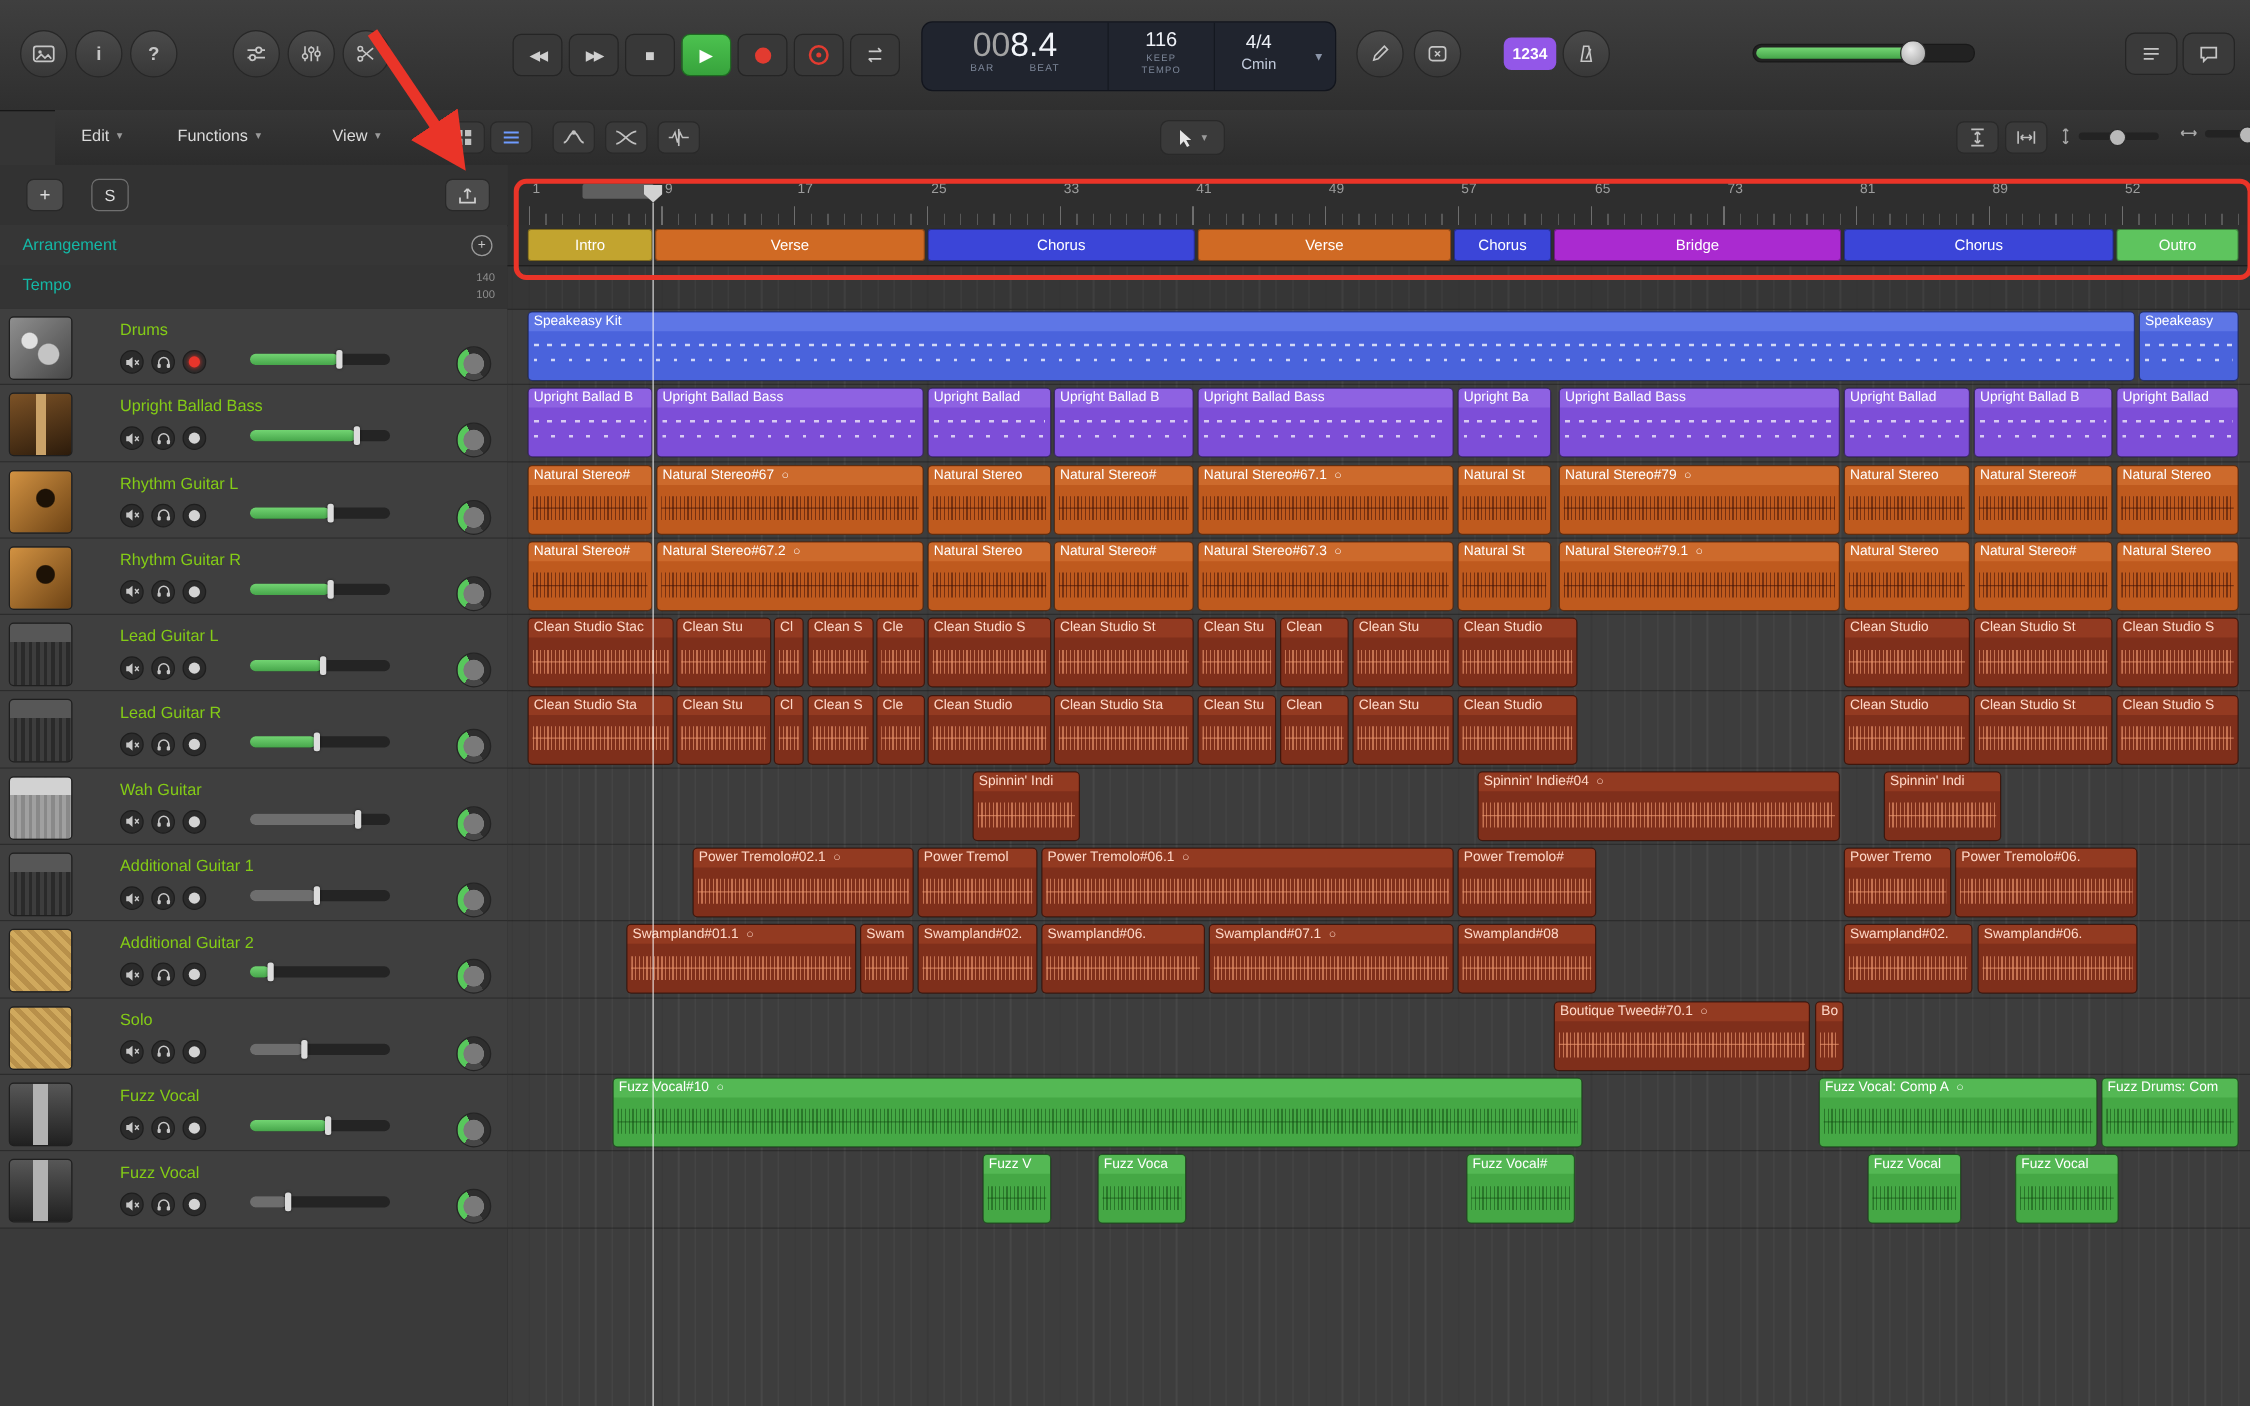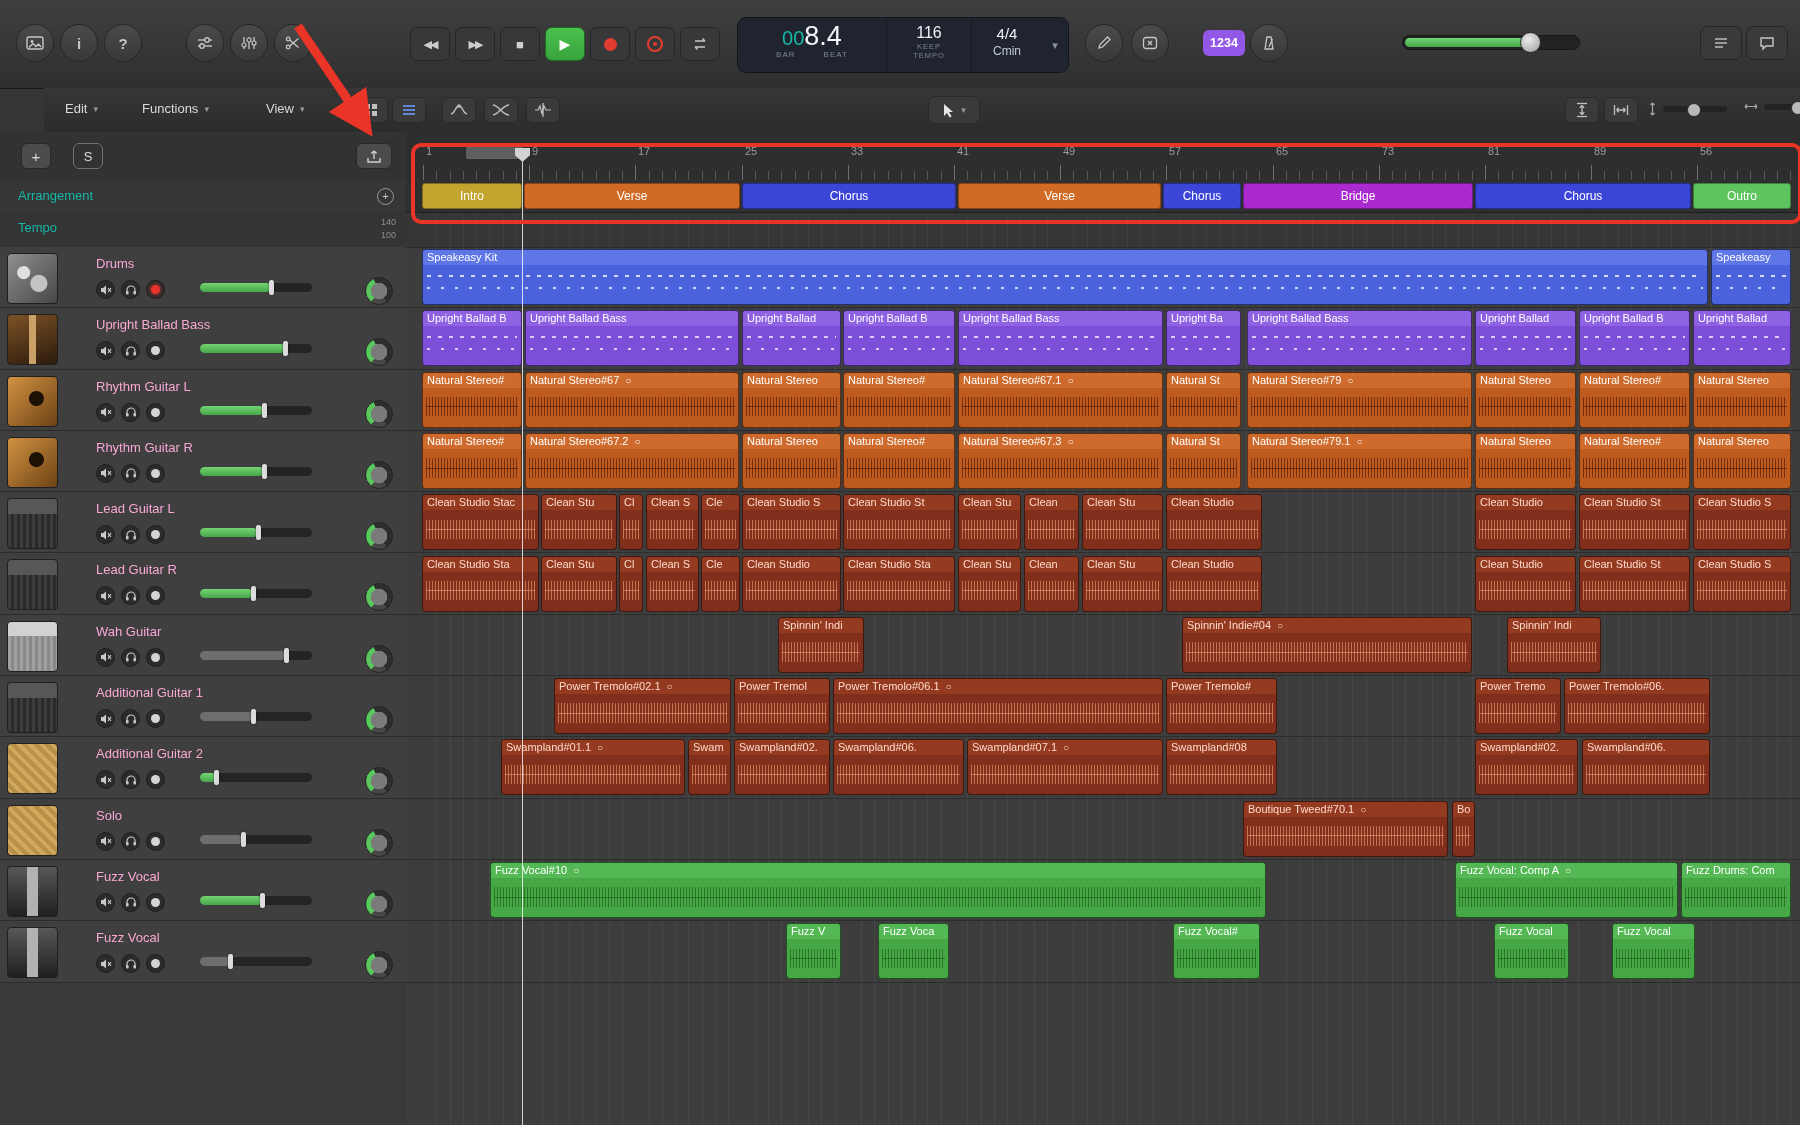--- a/index.html
+++ b/index.html
@@ -22,21 +22,21 @@
   .tpbtn.play .g{color:#fff;font-size:14px;letter-spacing:0;}
   .tpbtn.stop .g{font-size:13px;letter-spacing:0;}
   .dotr{width:13px;height:13px;border-radius:50%;background:#e23b30;}
   .ringr{width:12px;height:12px;border:2px solid #e23b30;border-radius:50%;display:flex;align-items:center;justify-content:center;}
   .ringr i{width:4px;height:4px;border-radius:50%;background:#e23b30;}
 
   .lcd{position:absolute;left:737px;top:17px;width:330px;height:54px;background:#20242e;
        border-radius:9px;display:flex;overflow:hidden;border:1px solid #12151d;}
   .lcd-bar{width:148px;text-align:center;padding-top:3px;}
   .lcd-big{font-size:27px;color:#f2f5fa;}
-  .lcd-dim{font-size:20px;color:#14b8a6;}
+  .lcd-dim{font-size:27px;color:#a3a3a3;}
   .lcd-sub{display:flex;justify-content:center;gap:28px;font-size:8px;color:#7c8698;letter-spacing:1px;margin-top:-2px;}
   .lcd-tempo{width:84px;border-left:1px solid #141820;text-align:center;padding-top:6px;}
   .lcd-tempo .v{font-size:16px;color:#eef1f7;}
   .lcd-tempo .s{font-size:7.5px;color:#7c8698;letter-spacing:1px;line-height:9px;}
   .lcd-sig{flex:1;border-left:1px solid #141820;text-align:center;padding-top:7px;}
   .lcd-sig .v{font-size:15px;color:#eef1f7;}
   .lcd-sig .k{font-size:12px;color:#c2cbdc;margin-top:2px;}
   .lcd-chev{width:26px;display:flex;align-items:center;justify-content:center;color:#8b95a8;font-size:11px;}
 
   .badge{position:absolute;left:1203px;top:30px;width:42px;height:26px;background:#9357e8;border-radius:6px;
@@ -78,21 +78,21 @@
   .trow{position:relative;height:61.3px;border-bottom:1px solid #2c2c2c;background:#3f3f3f;box-sizing:border-box;}
   .thumb{position:absolute;left:7px;top:6px;width:49px;height:49px;border-radius:4px;border:1px solid #1f1f1f;}
   .th-drums{background:radial-gradient(circle at 32% 38%,#e0e0e0 0 6px,transparent 7px),
             radial-gradient(circle at 63% 60%,#c4c4c4 0 8px,transparent 9px),linear-gradient(135deg,#8f8f8f,#474747);}
   .th-bass{background:linear-gradient(90deg,transparent 0 42%,#caa268 42% 58%,transparent 58%),linear-gradient(160deg,#7c5226,#2c1b0b);}
   .th-guitar{background:radial-gradient(circle at 58% 44%,#1d1206 0 7px,transparent 8px),linear-gradient(135deg,#d29242,#6d4315);}
   .th-amp{background:linear-gradient(180deg,#575757 0 30%,transparent 30%),repeating-linear-gradient(90deg,#3d3d3d 0 3px,#2a2a2a 3px 6px);}
   .th-ampgray{background:linear-gradient(180deg,#d2d2d2 0 28%,transparent 28%),repeating-linear-gradient(90deg,#a0a0a0 0 3px,#898989 3px 6px);}
   .th-tweed{background:repeating-linear-gradient(45deg,#d0a95d 0 4px,#b8904a 4px 8px);}
   .th-mic{background:linear-gradient(90deg,transparent 0 38%,#b2b2b2 38% 62%,transparent 62%),linear-gradient(180deg,#575757,#202020);}
-  .tname{position:absolute;left:96px;top:9px;font-size:13px;color:#f9a8d4;white-space:nowrap;}
+  .tname{position:absolute;left:96px;top:9px;font-size:13px;color:#84cc16;white-space:nowrap;}
   .tbtn{position:absolute;top:33px;width:19px;height:19px;border-radius:50%;background:#2b2b2b;border:1px solid #1e1e1e;
         display:flex;align-items:center;justify-content:center;padding:0;}
   .recdot{width:9px;height:9px;border-radius:50%;background:#d4d4d4;}
   .recdot.red{background:#e8352b;box-shadow:0 0 4px #e8352b;}
   .vslider{position:absolute;left:200px;top:36px;width:112px;height:9px;background:#242424;border-radius:5px;}
   .vfill{position:absolute;left:0;top:0;bottom:0;background:linear-gradient(180deg,#72d472,#47a64b);border-radius:5px;}
   .vfill.off{background:#6e6e6e;}
   .vhandle{position:absolute;top:-3px;width:5px;height:15px;background:#dcdcdc;border-radius:2px;box-shadow:0 0 2px rgba(0,0,0,.6);}
   .knob{position:absolute;right:13px;top:30px;width:26px;height:26px;border-radius:50%;border:1px solid #242424;
         background:radial-gradient(circle at 50% 50%,#7a7a7a 0 8px,transparent 8.5px),
@@ -695,21 +695,21 @@
         <span class="rmark" style="left: 232px;">17</span>
         <span class="rmark" style="left: 339px;">25</span>
         <span class="rmark" style="left: 445px;">33</span>
         <span class="rmark" style="left: 551px;">41</span>
         <span class="rmark" style="left: 657px;">49</span>
         <span class="rmark" style="left: 763px;">57</span>
         <span class="rmark" style="left: 870px;">65</span>
         <span class="rmark" style="left: 976px;">73</span>
         <span class="rmark" style="left: 1082px;">81</span>
         <span class="rmark" style="left: 1188px;">89</span>
-        <span class="rmark" style="left: 1294px;">56</span>
+        <span class="rmark" style="left: 1294px;">52</span>
       </div>
     <div class="arr-lane">
         <div class="asec" style="left: 16px; width: 100px; background: rgb(194, 164, 47);">Intro</div>
         <div class="asec" style="left: 118px; width: 216px; background: rgb(208, 106, 36);">Verse</div>
         <div class="asec" style="left: 336px; width: 214px; background: rgb(59, 69, 216);">Chorus</div>
         <div class="asec" style="left: 552px; width: 203px; background: rgb(208, 106, 36);">Verse</div>
         <div class="asec" style="left: 757px; width: 78px; background: rgb(59, 69, 216);">Chorus</div>
         <div class="asec" style="left: 837px; width: 230px; background: rgb(170, 42, 208);">Bridge</div>
         <div class="asec" style="left: 1069px; width: 216px; background: rgb(59, 69, 216);">Chorus</div>
         <div class="asec" style="left: 1287px; width: 98px; background: rgb(94, 196, 94);">Outro</div>

